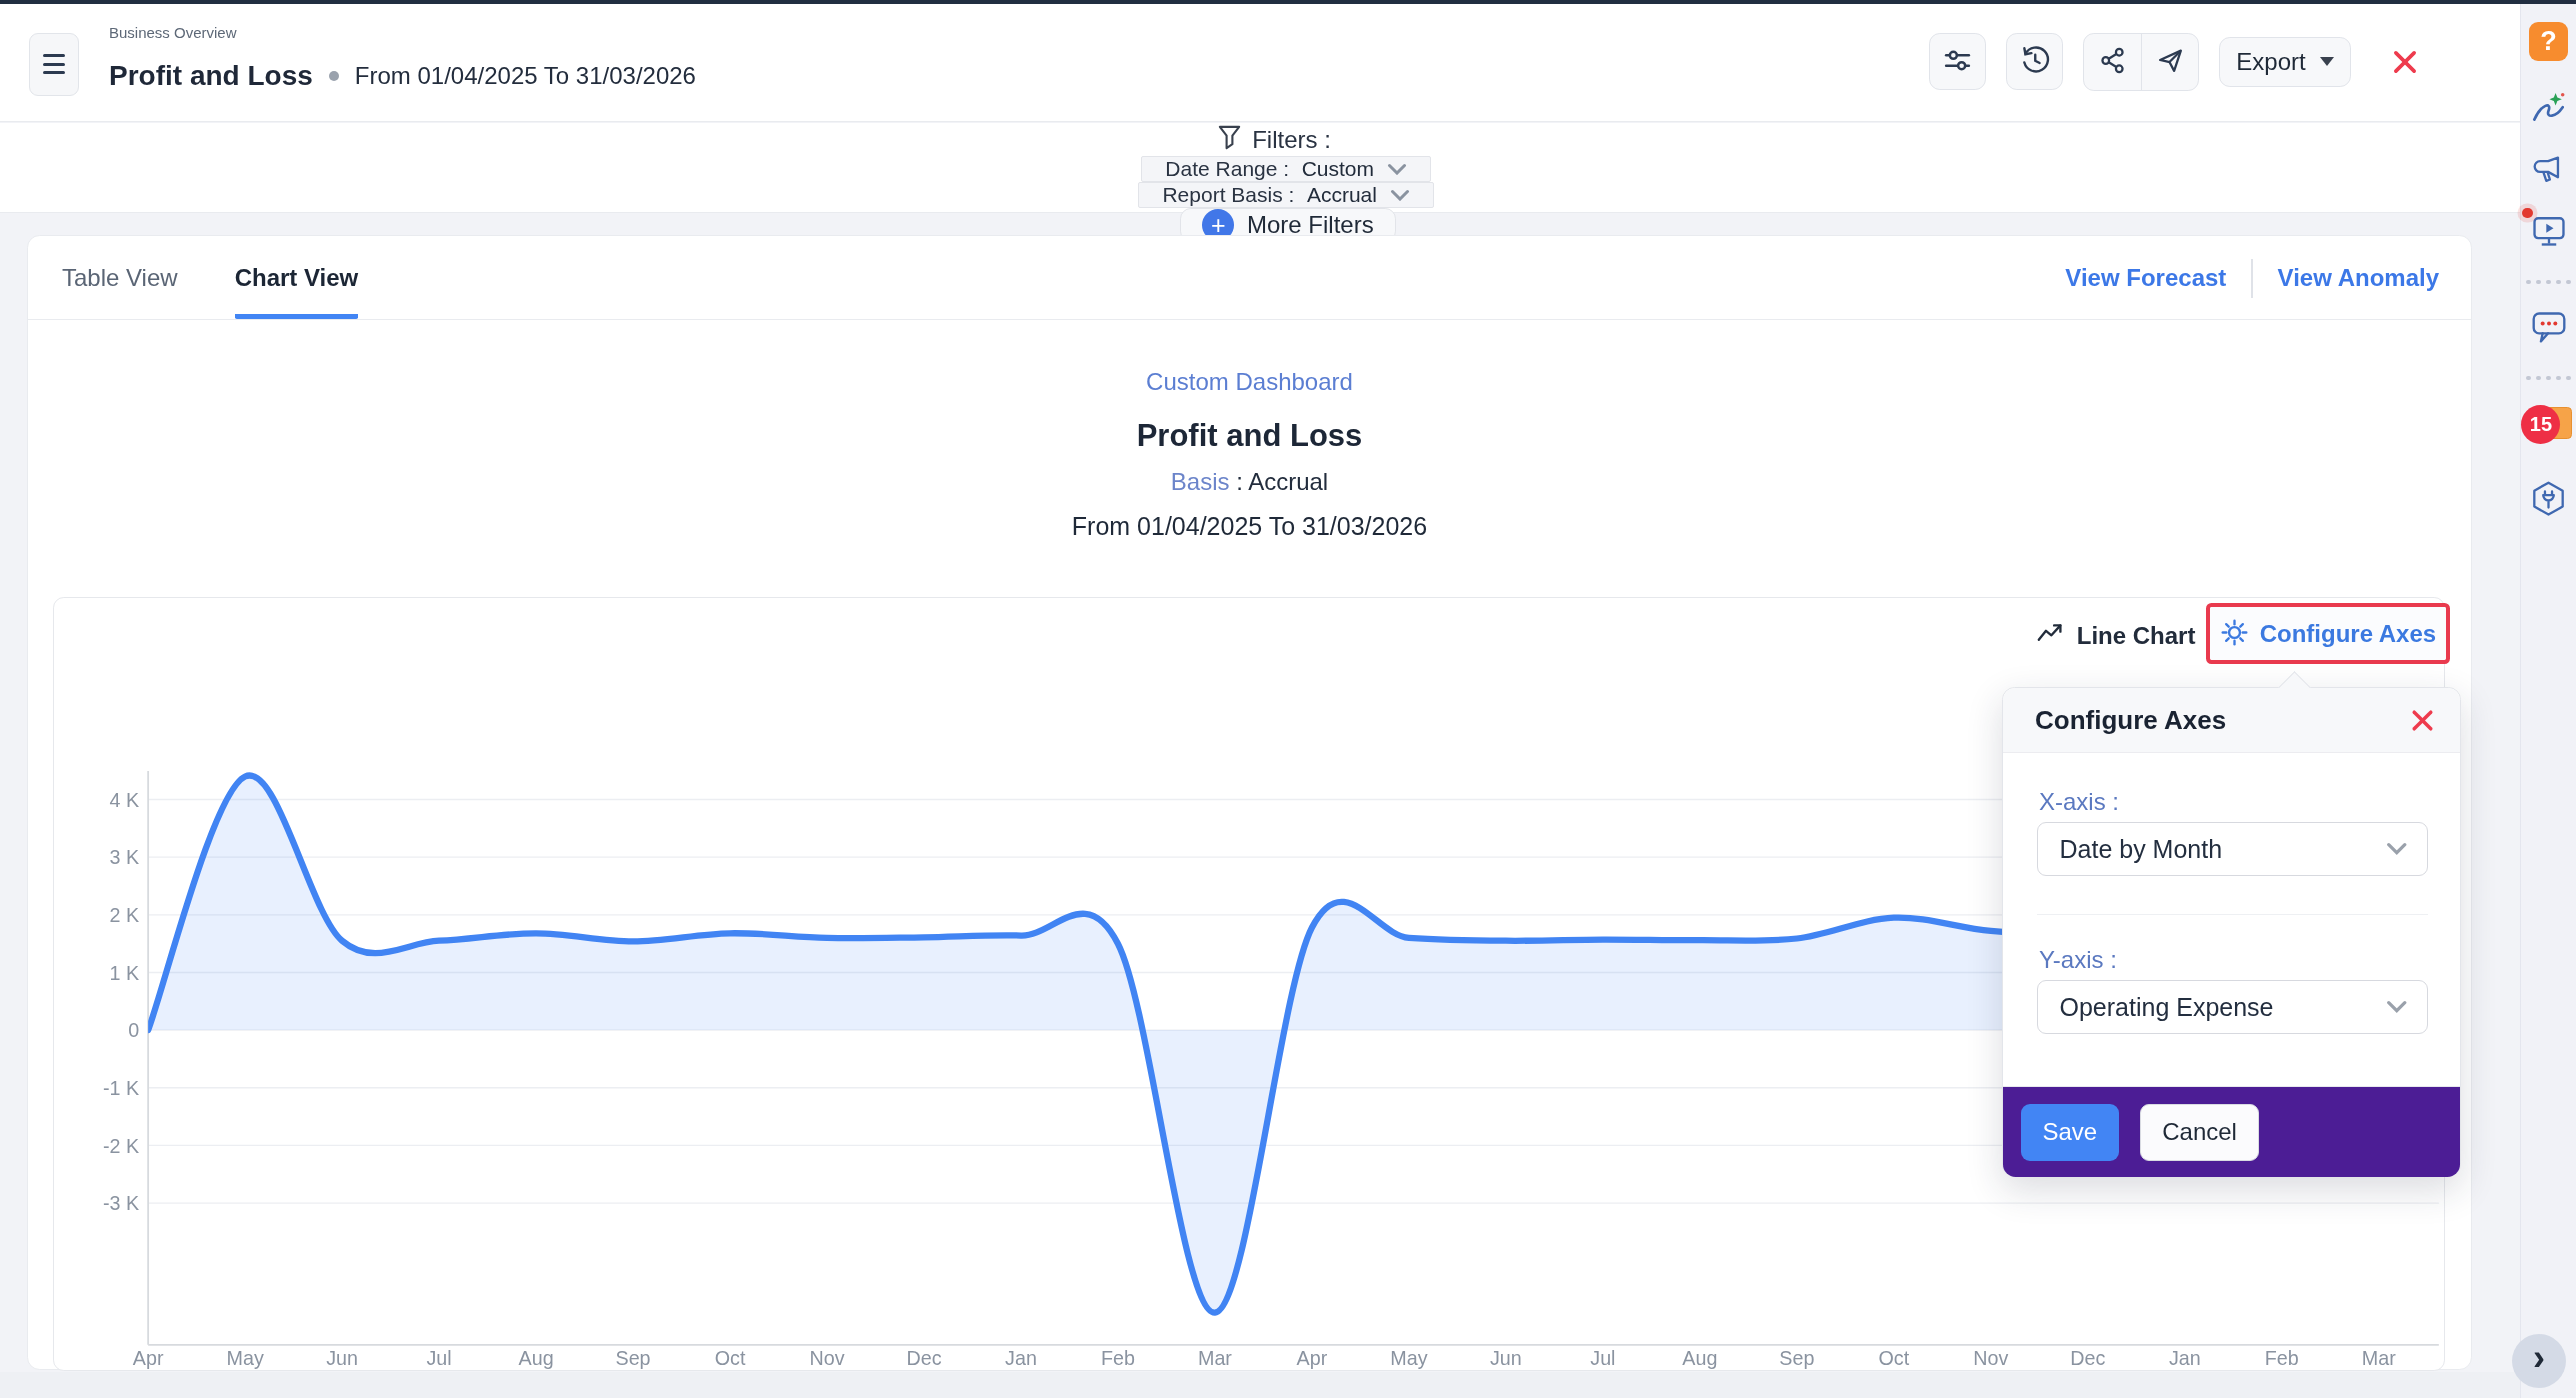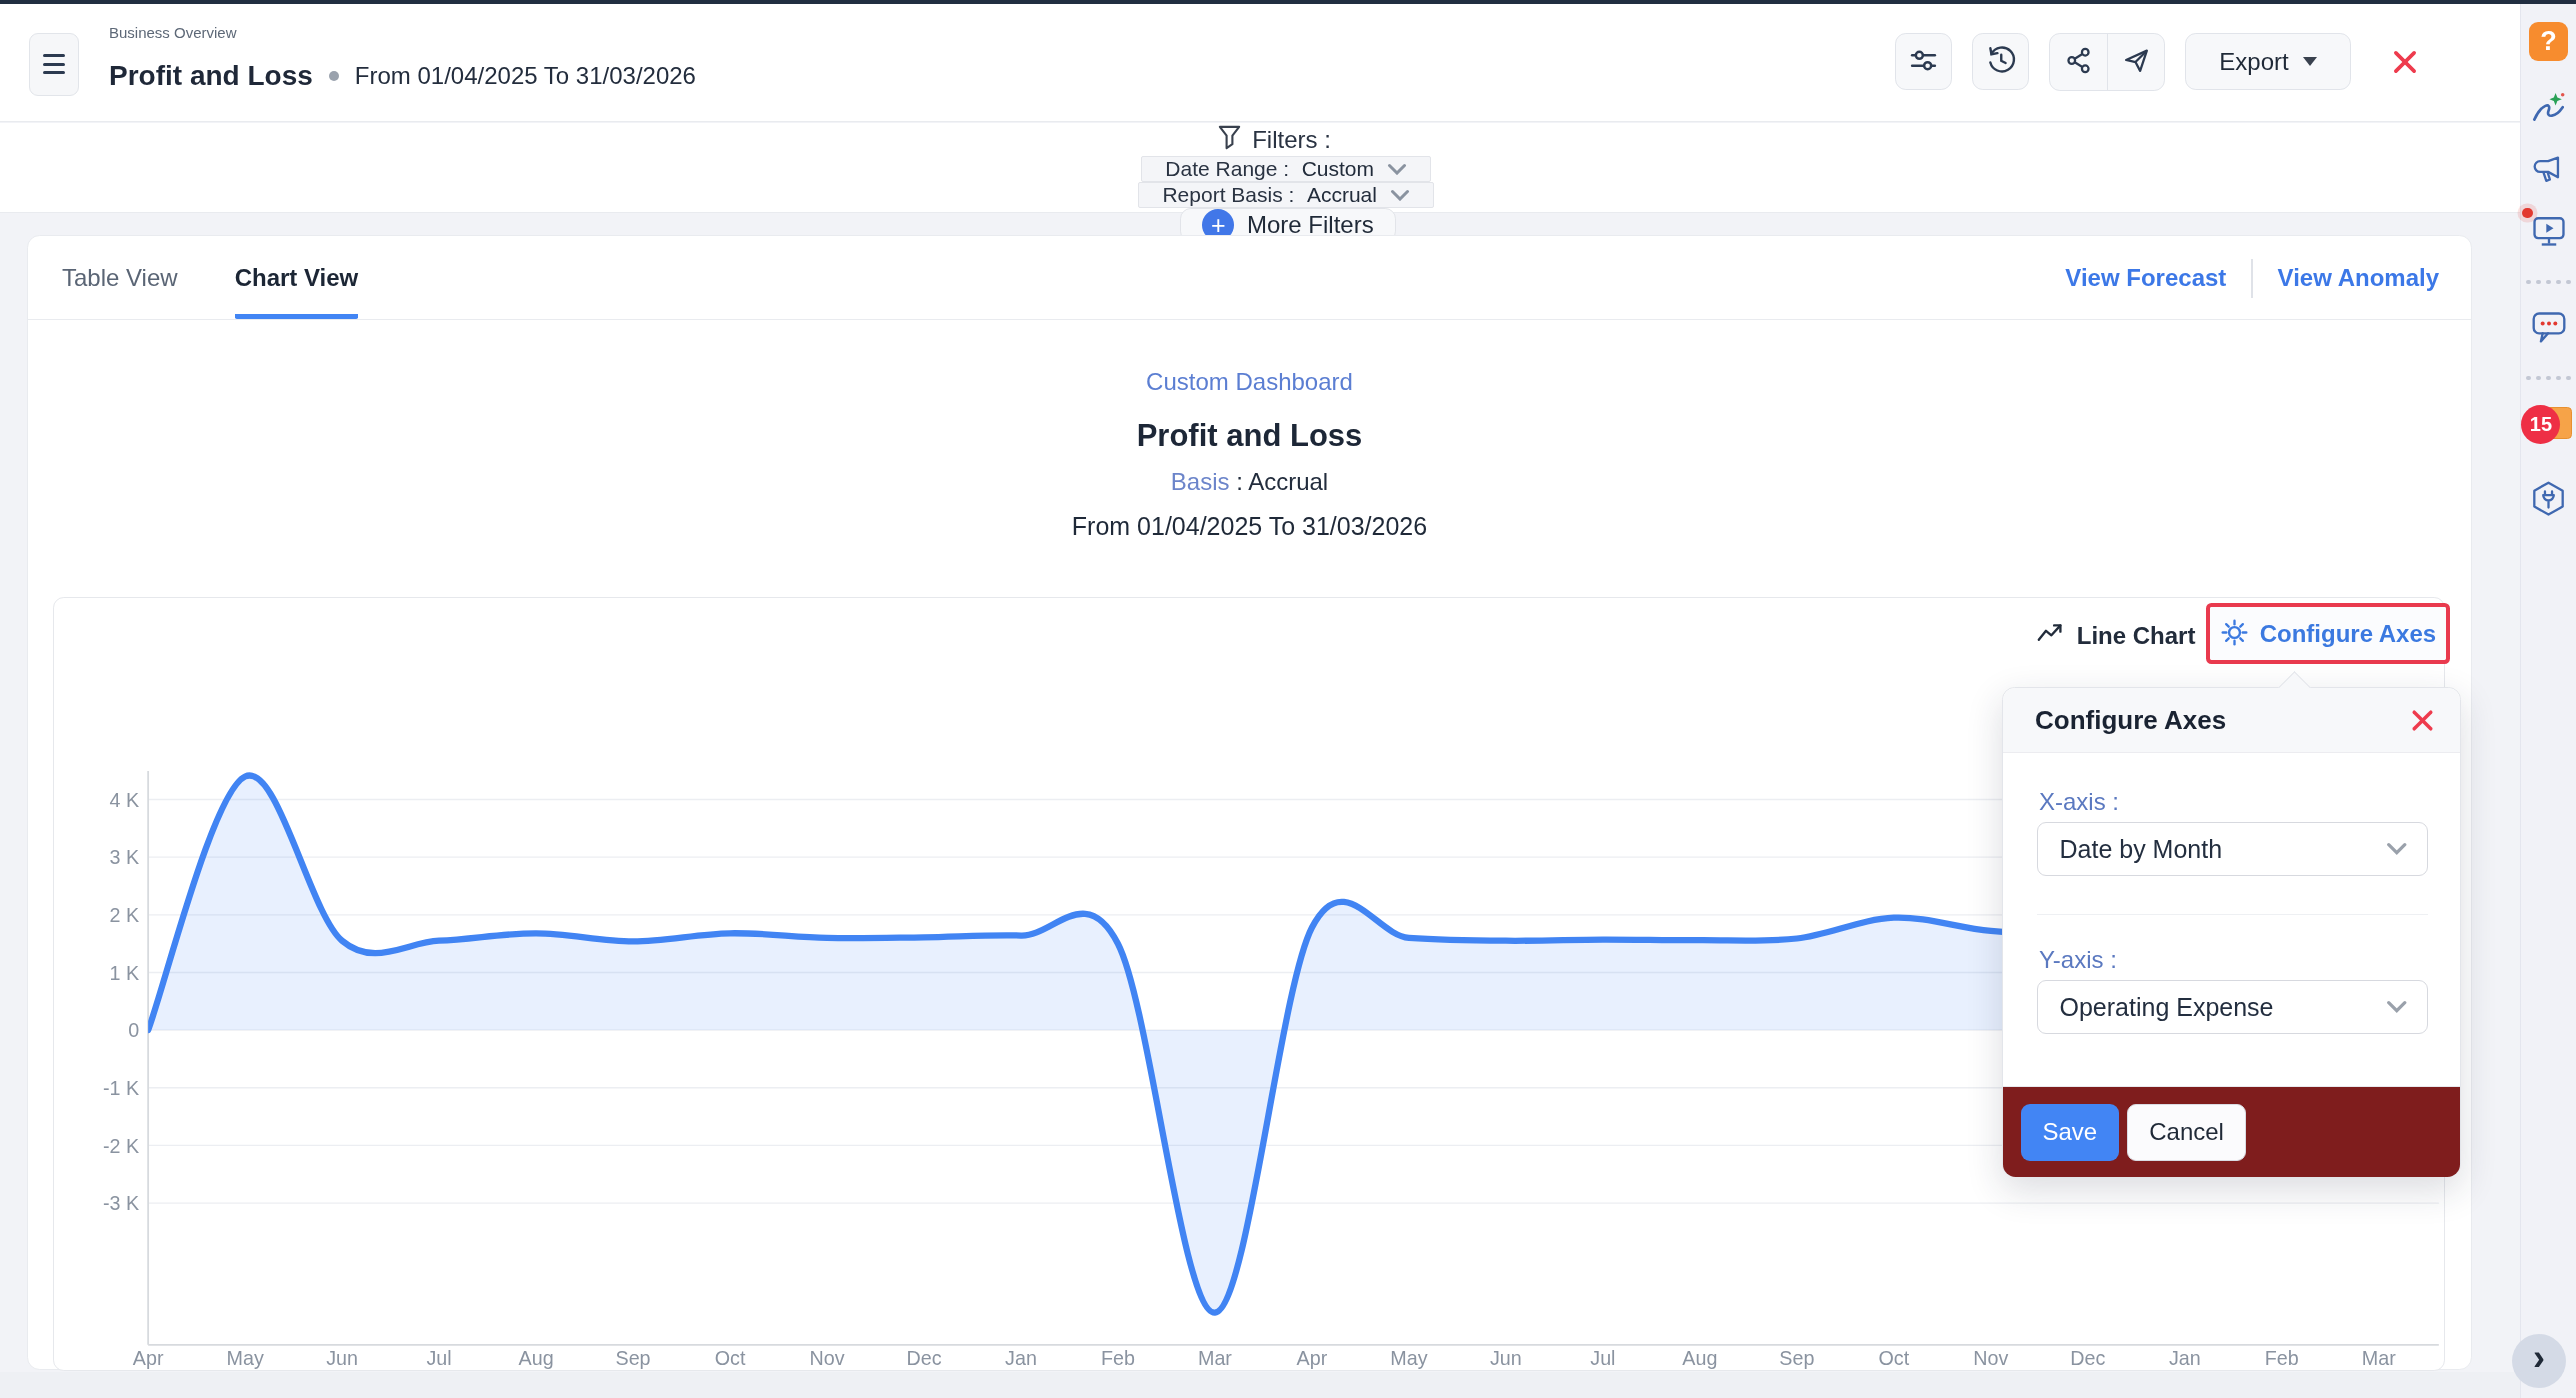--- a/index.html
+++ b/index.html
@@ -16,21 +16,21 @@
   .titlerow { position:absolute; left:109px; top:56px; display:flex; align-items:center; gap:16px; }
   .titlerow .ttl { font-size:28px; font-weight:bold; color:#1f2838; }
   .dotsep { width:10px; height:10px; border-radius:50%; background:#9aa2ad; display:inline-block; }
   .titlerow .drange { font-size:24px; color:#232d3d; }
 
   .hdr-right { position:absolute; right:99px; top:29px; display:flex; align-items:center; gap:20px; }
   .iconbtn { width:57px; height:57px; background:#f7f8fa; border:1.3px solid #e1e4ea; border-radius:10.8px; display:flex; align-items:center; justify-content:center; cursor:pointer; }
   .icongroup { display:flex; background:#f7f8fa; border:1.3px solid #e1e4ea; border-radius:10.8px; overflow:hidden; }
   .icongroup .half { width:57px; height:56px; display:flex; align-items:center; justify-content:center; cursor:pointer; }
   .icongroup .half + .half { border-left:1.3px solid #e1e4ea; }
-  .exportbtn { height:57px; padding:0 33px; background:#f7f8fa; border:1.3px solid #e1e4ea; border-radius:10.8px; display:flex; align-items:center; gap:14.3px; font-size:24px; color:#1f2937; cursor:pointer; }
+  .exportbtn { height:50px; padding:0 16px; background:#f7f8fa; border:1.3px solid #e1e4ea; border-radius:10.8px; display:flex; align-items:center; gap:14.3px; font-size:24px; color:#1f2937; cursor:pointer; }
   .caret-dn { width:0; height:0; border-left:7.2px solid transparent; border-right:7.2px solid transparent; border-top:9px solid #39414e; }
   .closex { margin-left:18px; cursor:pointer; display:flex; }
 
   
   .filtersbar { position:absolute; left:0; top:123px; width:2520px; height:90px; background:#fff; border-bottom:0.9px solid #e9ebef; display:flex; align-items:center; padding-left:27px;flex-direction:column; }
   .filters-label { display:flex; align-items:center; gap:9px; font-size:24px; color:#2a3342; }
   .pill { margin-left:25px; height:59px; background:#f4f5f8; border:1.3px solid #e2e4e9; border-radius:2px; display:flex; align-items:center; padding:0 23px; gap:12.6px; font-size:21px; color:#2a3342; cursor:pointer; }
   .pill .val { color:#222c3b; }
   .morefilters { margin-left:29px; height:59px; background:#f7f8fa; border:1.3px solid #e2e4e9; border-radius:10.8px; display:flex; align-items:center; padding:0 21.5px; gap:12.6px; font-size:24px; color:#1f2937; cursor:pointer; }
   .pluscirc { width:32px; height:32px; border-radius:50%; background:#4177e8; color:#fff; font-size:25px; display:flex; align-items:center; justify-content:center; line-height:1; }
@@ -69,21 +69,21 @@
 
   
   .popup { position:absolute; left:2002px; top:687px; width:459px; height:490px; background:#fff; border:0.9px solid #e3e5ea; border-radius:12.6px; box-shadow:0 12.6px 36px rgba(30,40,60,.16); z-index:50; }
   .popup .pointer { position:absolute; left:280px; top:-11.7px; width:23px; height:23px; background:#f7f8fa; border-left:0.9px solid #e3e5ea; border-top:0.9px solid #e3e5ea; transform:rotate(45deg); }
   .pophdr { position:absolute; left:0; top:0; width:100%; height:65px; background:#f7f8fa; border-bottom:0.9px solid #ececf0; border-radius:12.6px 12.6px 0 0; display:flex; align-items:center; }
   .pophdr .pt { margin-left:32px; font-size:26px; font-weight:bold; color:#1a2332; }
   .popclose { position:absolute; right:23px; top:18px; cursor:pointer; display:flex; }
   .axlabel { position:absolute; left:36px; font-size:24px; color:#5b79c0; }
   .selectbox { position:absolute; left:34px; width:391px; height:54px; background:#fff; border:1.3px solid #d7d9df; border-radius:9px; display:flex; align-items:center; justify-content:space-between; padding:0 20px 0 21.5px; font-size:25px; color:#232e3f; cursor:pointer; }
   .popdivider { position:absolute; left:34px; width:391px; height:0.9px; background:#eef0f3; }
-  .popfooter { position:absolute; left:0; top:398px; width:100%; height:91px; background:#7f1d1d; border-top:0.9px solid #e8e9ee; border-radius:0 0 12.6px 12.6px; display:flex; align-items:center; padding-left:18px; gap:8px; }
+  .popfooter { position:absolute; left:0; top:398px; width:100%; height:91px; background:#4c1d95; border-top:0.9px solid #e8e9ee; border-radius:0 0 12.6px 12.6px; display:flex; align-items:center; padding-left:18px; gap:21px; }
   .savebtn { height:57px; padding:0 21.5px; background:#4285f4; color:#fff; font-size:24px; border:none; border-radius:9px; cursor:pointer; font-family:inherit; }
   .cancelbtn { height:57px; padding:0 21.5px; background:#fbfbfd; color:#1f2937; font-size:24px; border:1.3px solid #d9dbe2; border-radius:9px; cursor:pointer; font-family:inherit; }
 
   
   .sidebar { position:absolute; right:0; top:3.6px; width:56px; height:1395px; background:#f1f2f7; border-left:0.9px solid #e4e6ee; z-index:30; display:flex; flex-direction:column; align-items:center; }
   .sb-item { margin-top:0; cursor:pointer; display:flex; align-items:center; justify-content:center; }
   .helpbadge { margin-top:18px; width:39px; height:39px; background:#f78c2e; border-radius:9px; color:#fff; font-size:27px; font-weight:bold; display:flex; align-items:center; justify-content:center; }
   .sb-dots { display:flex; gap:5.4px; margin-top:30.5px; }
   .sb-dots i { width:4.5px; height:4.5px; border-radius:50%; background:#c3c8d4; display:block; }
   .notifwrap { position:relative; margin-top:25px; width:47px; height:43px; }

